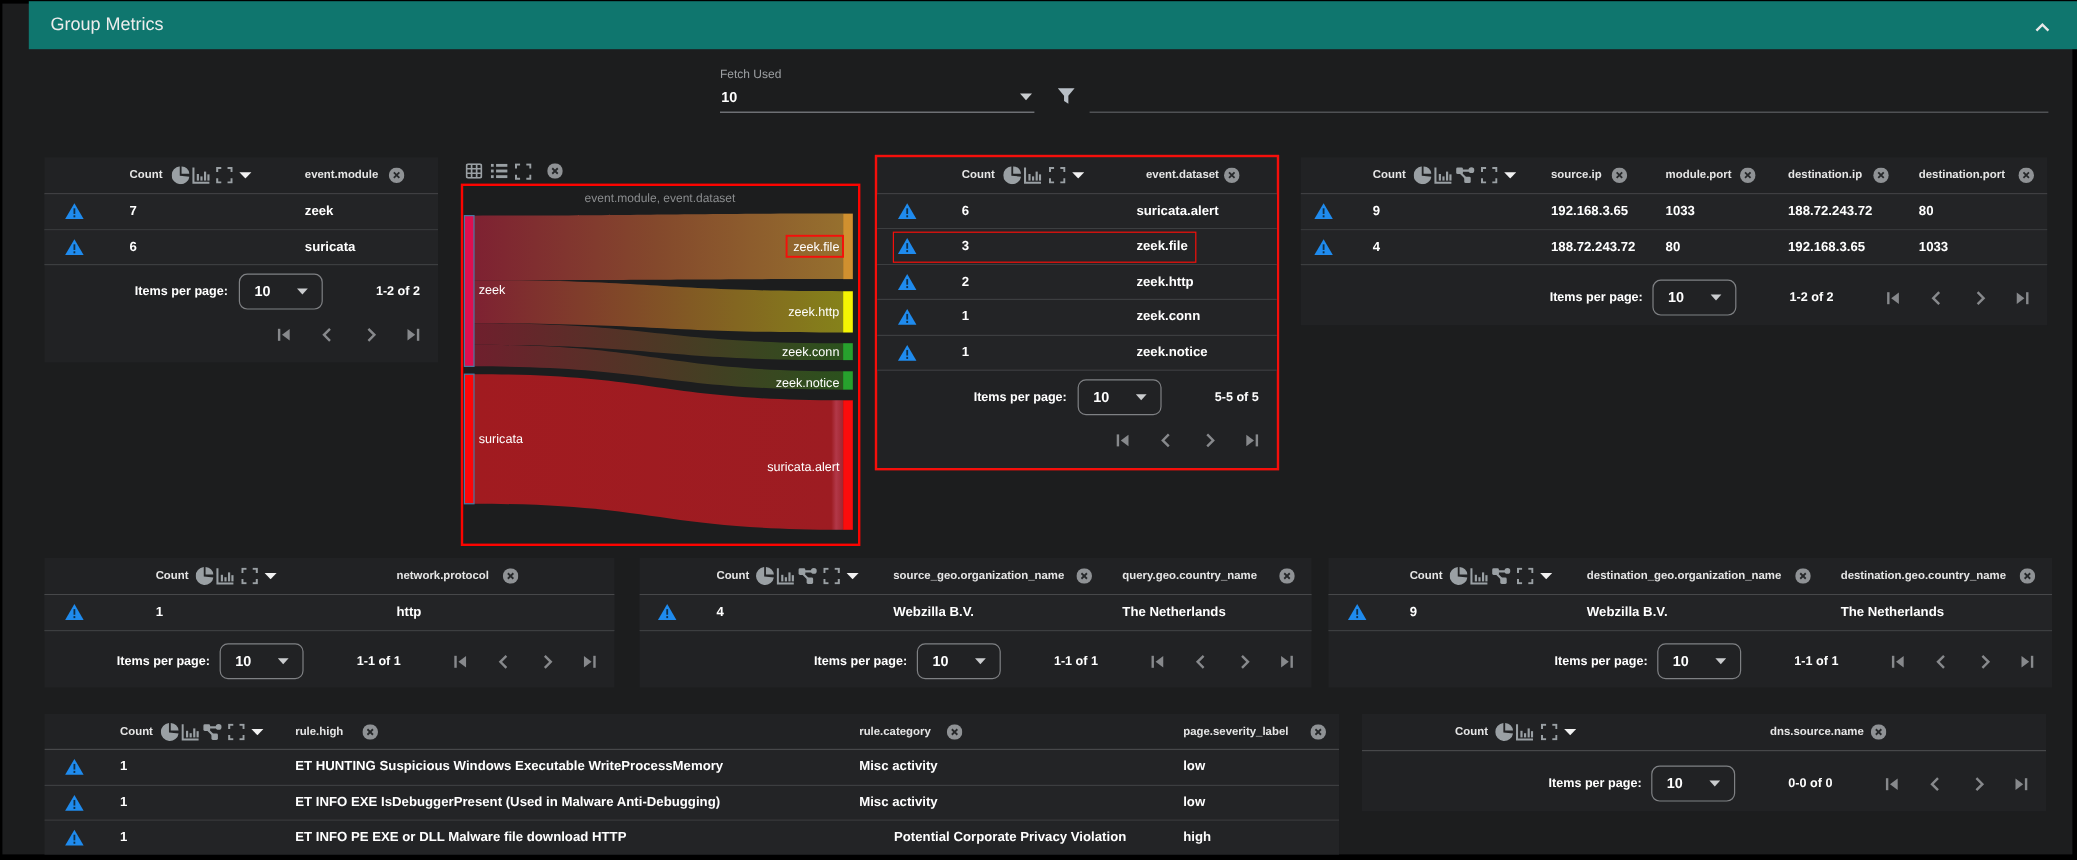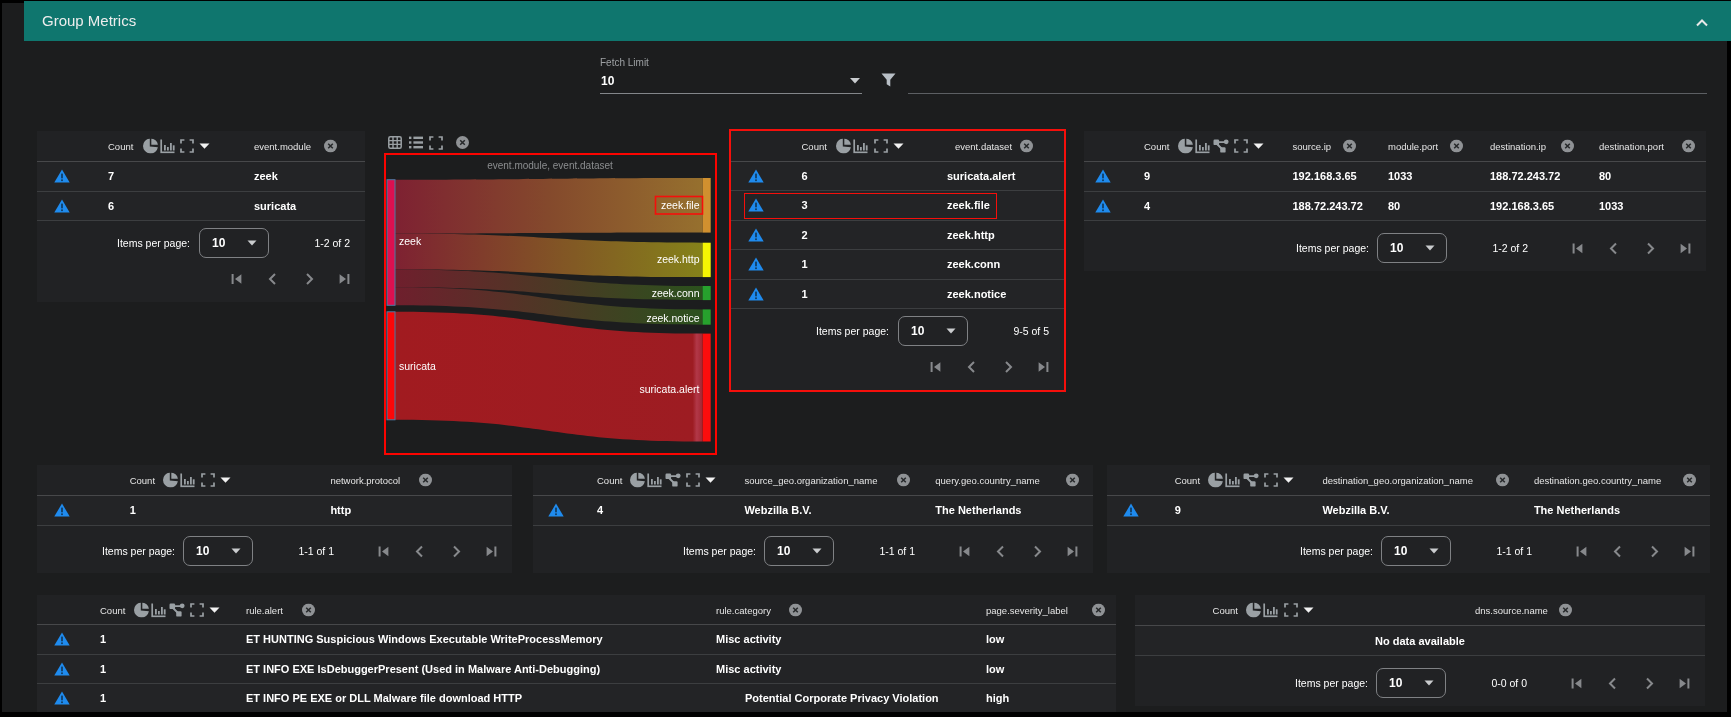--- a/index.html
+++ b/index.html
@@ -7,40 +7,40 @@
 body{position:relative;font-family:"Liberation Sans",sans-serif}
 #content{position:absolute;left:2px;top:3px;width:1725px;height:709px;background:#1c1d1e}
 .abs{position:absolute}
 #gmbar{position:absolute;left:24px;top:1px;width:1725px;height:40px;background:#0f766e}
 #gmbar .t{position:absolute;left:18px;top:0;line-height:40px;font-size:15px;color:#ededed}
 .card{position:absolute;background:#212224;color:#fff}
 .thead{position:relative;height:31px;border-bottom:1px solid #47484a}
 .trow{position:relative;height:29.5px;border-bottom:1px solid #3c3e40;background:#232426}
 .trow.odd{background:#232426}
 .c{position:absolute;top:50%;transform:translateY(-50%);font-weight:bold;font-size:11px;white-space:nowrap;color:#fff}
-.h{position:absolute;top:50%;transform:translateY(-50%);font-weight:normal;font-size:9.5px;white-space:nowrap;color:#e6e6e6}
+.h{position:absolute;top:50%;transform:translateY(-50%);font-weight:bold;font-size:9.5px;white-space:nowrap;color:#e6e6e6}
 .ic{position:absolute;top:50%;transform:translateY(-50%)}
 .foot1{position:relative;height:47px}
 .foot2{position:relative;height:81px}
-.fl{font-weight:normal;font-size:10.5px;color:#fff;position:absolute;white-space:nowrap}
+.fl{font-weight:bold;font-size:10.5px;color:#fff;position:absolute;white-space:nowrap}
 .selbox{position:absolute;width:70px;height:30px;border:1px solid #7f8184;border-radius:7px}
 .selbox .v{position:absolute;left:12px;top:50%;transform:translateY(-50%);font-size:12px;font-weight:bold;color:#fff}
 .selbox svg{position:absolute;right:11px;top:50%;transform:translateY(-50%)}
 svg{display:block}
 </style>
 </head>
 <body>
 <div id="content"></div>
 <div id="gmbar">
     <div class="t">Group Metrics</div>
 <svg class="abs" style="left:1671px;top:17px" width="14" height="9" viewBox="0 0 14 9">
       <path d="M2 7.5 L7 2.5 L12 7.5" stroke="#e8e8e8" stroke-width="2" fill="none"></path>
     </svg>
 </div>
-<div class="abs" style="left:600px;top:57px;font-size:10px;color:#9da0a3">Fetch Limit</div>
+<div class="abs" style="left:600px;top:57px;font-size:10px;color:#9da0a3">Fetch Used</div>
 <div class="abs" style="left:601px;top:74px;font-size:12px;font-weight:bold;color:#fff">10</div>
 <svg class="abs" style="left:849px;top:77px" width="12" height="7" viewBox="0 0 12 7">
     <path d="M1 1 L6 6.5 L11 1 Z" fill="#c9cccf"></path>
   </svg>
 <div class="abs" style="left:600px;top:93px;width:262px;height:1px;background:#83868a"></div>
 <svg class="abs" style="left:881px;top:73px" width="15" height="14" viewBox="0 0 15 14">
     <path d="M0.5 0.5 H14.5 L9.3 6.7 V13.5 L5.7 11.2 V6.7 Z" fill="#b8bfc6"></path>
   </svg>
 <div class="abs" style="left:908px;top:93px;width:799px;height:1px;background:#5c5f63"></div>
 <div class="card" style="left:37px;top:131px;width:328px">
@@ -187,21 +187,21 @@
       <span class="c" style="left:216px">zeek.notice</span>
     </div>
     <div class="foot2">
       <span class="fl" style="right:175px;top:22px;transform:translateY(-50%)">Items per page:</span>
       <span class="selbox" style="right:96px;top:22px;transform:translateY(-50%)">
         <span class="v">10</span>
         <svg width="10" height="6" viewBox="0 0 10 6">
           <path d="M0.5 0.5 L5 5.5 L9.5 0.5 Z" fill="#caccce"></path>
         </svg>
       </span>
-      <span class="fl" style="right:15px;top:22px;transform:translateY(-50%)">9-5 of 5</span>
+      <span class="fl" style="right:15px;top:22px;transform:translateY(-50%)">5-5 of 5</span>
       <div style="position:absolute;right:0;top:58px;width:100%;height:0">
         <svg class="ic" style="right:122px" width="13" height="13" viewBox="0 0 13 13">
           <rect x="1.6" y="1.5" width="2" height="10" fill="#87898c"></rect>
           <path d="M11.4 1.7 V11.3 L5 6.5 Z" fill="#87898c"></path>
         </svg>
         <svg class="ic" style="right:86px" width="13" height="13" viewBox="0 0 13 13">
           <path d="M9 1.5 L4 6.5 L9 11.5" stroke="#87898c" stroke-width="2" fill="none"></path>
         </svg>
         <svg class="ic" style="right:49.5px" width="13" height="13" viewBox="0 0 13 13">
           <path d="M4 1.5 L9 6.5 L4 11.5" stroke="#87898c" stroke-width="2" fill="none"></path>
@@ -540,21 +540,21 @@
         <rect x="0.5" y="0.5" width="5.6" height="5.6" rx="1.2" fill="#9aa0a4"></rect>
         <circle cx="13.2" cy="2.8" r="2.4" fill="#9aa0a4"></circle>
         <rect x="7.2" y="8.2" width="5.4" height="5.4" rx="1.2" fill="#9aa0a4"></rect>
       </svg>
       <svg class="ic" style="left:153px" width="14" height="14" viewBox="0 0 14 14">
         <path d="M1 4.4 V1 H4.4 M9.6 1 H13 V4.4 M13 9.6 V13 H9.6 M4.4 13 H1 V9.6" stroke="#9aa0a4" stroke-width="1.7" fill="none"></path>
       </svg>
       <svg class="ic" style="left:172px" width="11" height="6" viewBox="0 0 11 6">
         <path d="M0.5 0.5 L5.5 5.7 L10.5 0.5 Z" fill="#f2f2f2"></path>
       </svg>
-      <span class="h" style="left:209px">rule.alert</span>
+      <span class="h" style="left:209px">rule.high</span>
       <svg class="ic" style="left:265px" width="13" height="13" viewBox="0 0 13 13">
         <circle cx="6.5" cy="6.5" r="6.5" fill="#8f9295"></circle>
         <path d="M4.2 4.2 L8.8 8.8 M8.8 4.2 L4.2 8.8" stroke="#26282a" stroke-width="1.5"></path>
       </svg>
       <span class="h" style="left:679px">rule.category</span>
       <svg class="ic" style="left:752px" width="13" height="13" viewBox="0 0 13 13">
         <circle cx="6.5" cy="6.5" r="6.5" fill="#8f9295"></circle>
         <path d="M4.2 4.2 L8.8 8.8 M8.8 4.2 L4.2 8.8" stroke="#26282a" stroke-width="1.5"></path>
       </svg>
       <span class="h" style="left:949px">page.severity_label</span>
@@ -615,23 +615,20 @@
         <path d="M1 4.4 V1 H4.4 M9.6 1 H13 V4.4 M13 9.6 V13 H9.6 M4.4 13 H1 V9.6" stroke="#9aa0a4" stroke-width="1.7" fill="none"></path>
       </svg>
       <svg class="ic" style="left:167.5px" width="11" height="6" viewBox="0 0 11 6">
         <path d="M0.5 0.5 L5.5 5.7 L10.5 0.5 Z" fill="#f2f2f2"></path>
       </svg>
       <span class="h" style="left:340px">dns.source.name</span>
       <svg class="ic" style="left:424px" width="13" height="13" viewBox="0 0 13 13">
         <circle cx="6.5" cy="6.5" r="6.5" fill="#8f9295"></circle>
         <path d="M4.2 4.2 L8.8 8.8 M8.8 4.2 L4.2 8.8" stroke="#26282a" stroke-width="1.5"></path>
       </svg>
-    </div>
-    <div class="trow odd" style="height:30px">
-      <span class="c" style="left:50%;transform:translate(-50%,-50%)">No data available</span>
     </div>
     <div class="foot1" style="height:50px">
       <span class="fl" style="right:337px;top:50%;transform:translateY(-50%);margin-top:2px">Items per page:</span>
       <span class="selbox" style="right:259px;top:50%;transform:translateY(-50%);margin-top:2px">
         <span class="v">10</span>
         <svg width="10" height="6" viewBox="0 0 10 6">
           <path d="M0.5 0.5 L5 5.5 L9.5 0.5 Z" fill="#caccce"></path>
         </svg>
       </span>
       <span class="fl" style="right:178px;top:50%;transform:translateY(-50%);margin-top:2px">0-0 of 0</span>

